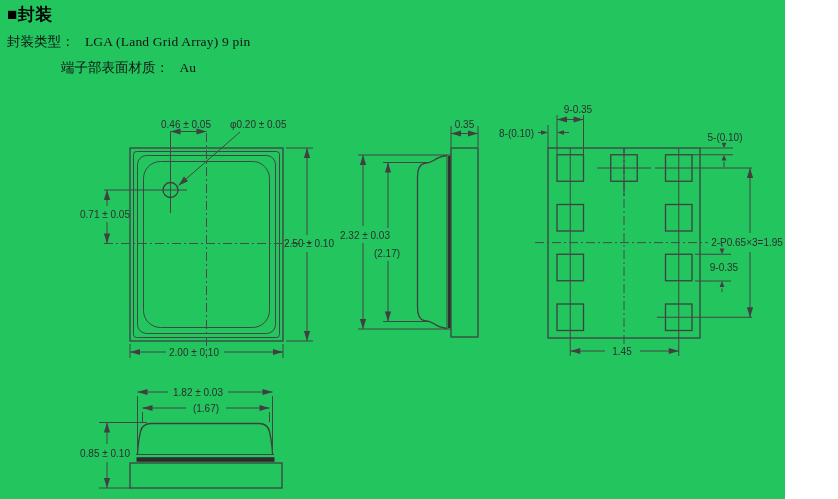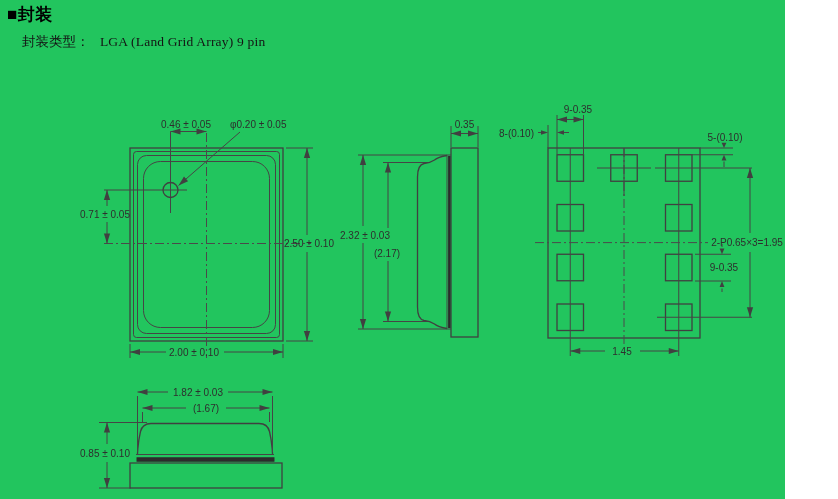--- a/index.html
+++ b/index.html
@@ -8,21 +8,21 @@
     width:785px;height:499px;
     background:#22c55e;
     font-family:"Liberation Serif", serif;
     overflow:hidden;
   }
   .header{position:absolute;left:7px;top:3px;color:#111;}
   .title{
     font-size:17px;font-weight:bold;margin:0 0 7px 0;color:#000;
     letter-spacing:0.5px;
   }
-  .spec-row{font-size:13.5px;margin:0 0 8px 15px;color:#141414;text-align:center;}
+  .spec-row{font-size:13.5px;margin:0 0 8px 0;color:#141414;text-align:center;}
   .spec-label{margin-right:7px;}
   .spec-value{letter-spacing:0.2px;}
   svg{position:absolute;left:0;top:0;}
   svg .ln{stroke:#404040;stroke-width:1.3;fill:none;}
   svg .thin{stroke:#454545;stroke-width:1;fill:none;}
   svg .cl{stroke:#4a4a4a;stroke-width:1;fill:none;stroke-dasharray:9 3 2 3;}
   svg .dark{stroke:#2c2c2c;}
   svg text{
     font-family:"Liberation Sans", sans-serif;
     font-size:10px;fill:#2e2e2e;
@@ -33,20 +33,24 @@
 <body>
 
 <div class="page">
 
   <div class="header">
     <div class="title">■封装</div>
     <div class="spec-row">
       <span class="spec-label">封装类型：</span>
       <span class="spec-value">LGA (Land Grid Array) 9 pin</span>
     </div>
+    <div class="spec-row">
+      <span class="spec-label">端子部表面材质：</span>
+      <span class="spec-value">Au</span>
+    </div>
   </div>
 
   <svg width="838" height="499" viewBox="0 0 838 499">
     <defs>
       <marker id="ma-e" markerUnits="userSpaceOnUse" markerWidth="12" markerHeight="8" refX="10.5" refY="4" orient="auto">
         <path d="M0.5,0.9 L10.5,4 L0.5,7.1 Z" fill="#404040"></path>
       </marker>
       <marker id="ma-s" markerUnits="userSpaceOnUse" markerWidth="12" markerHeight="8" refX="1.5" refY="4" orient="auto">
         <path d="M11.5,0.9 L1.5,4 L11.5,7.1 Z" fill="#404040"></path>
       </marker>

